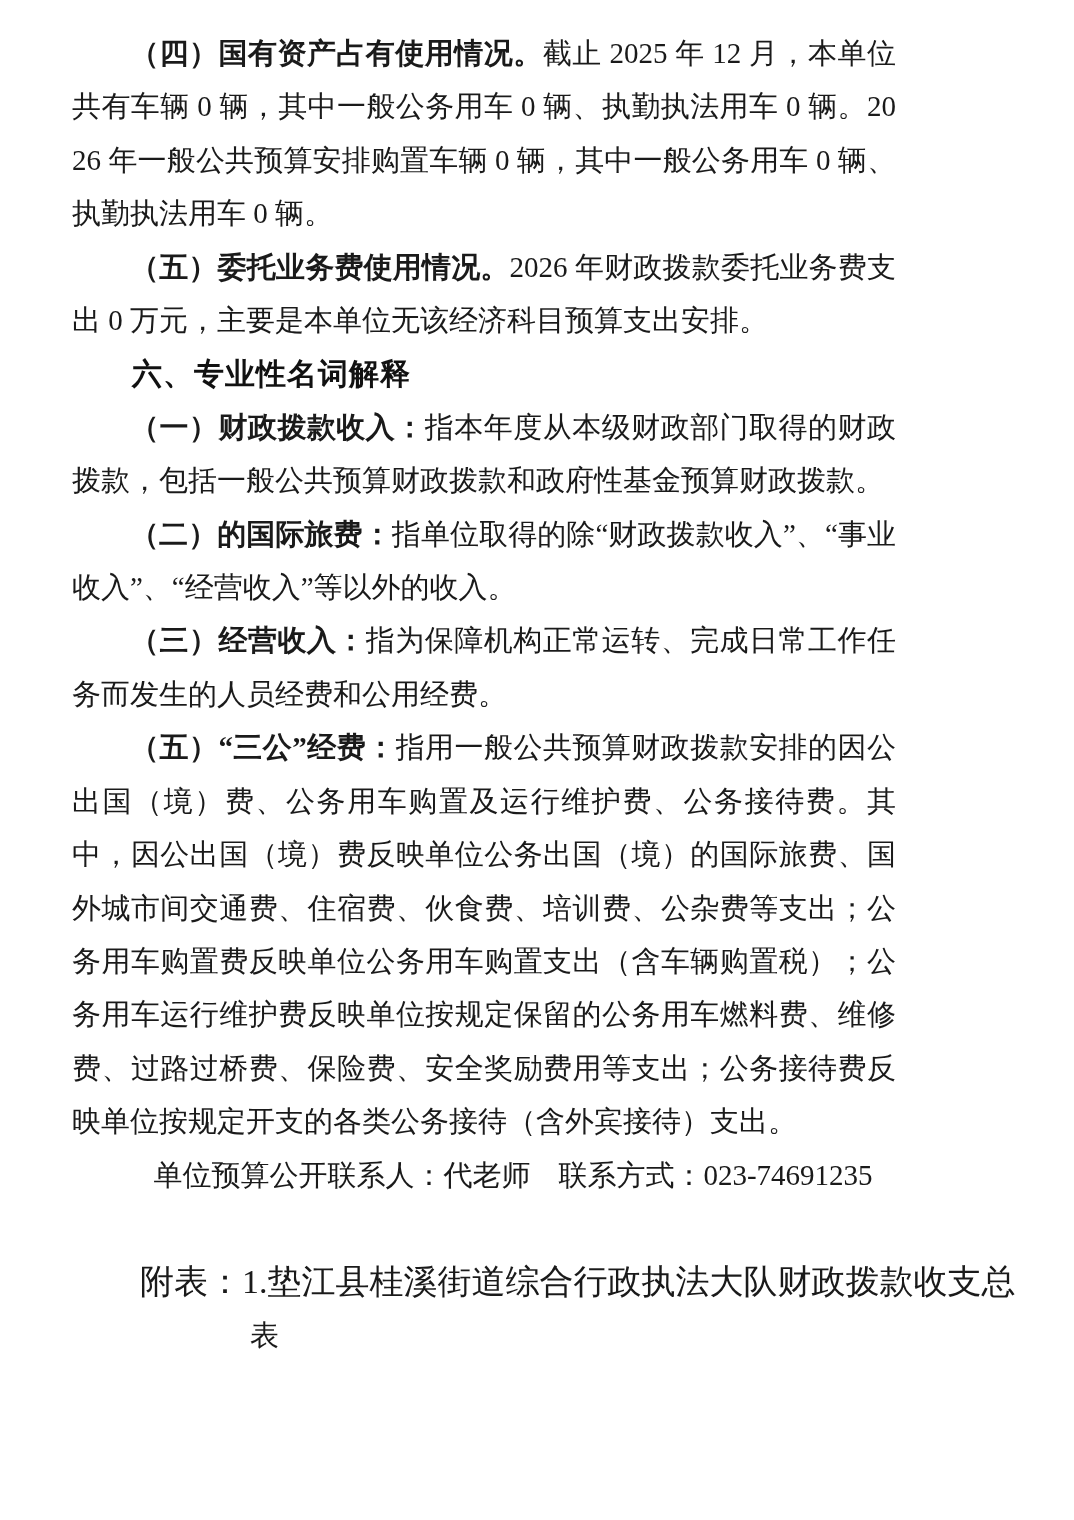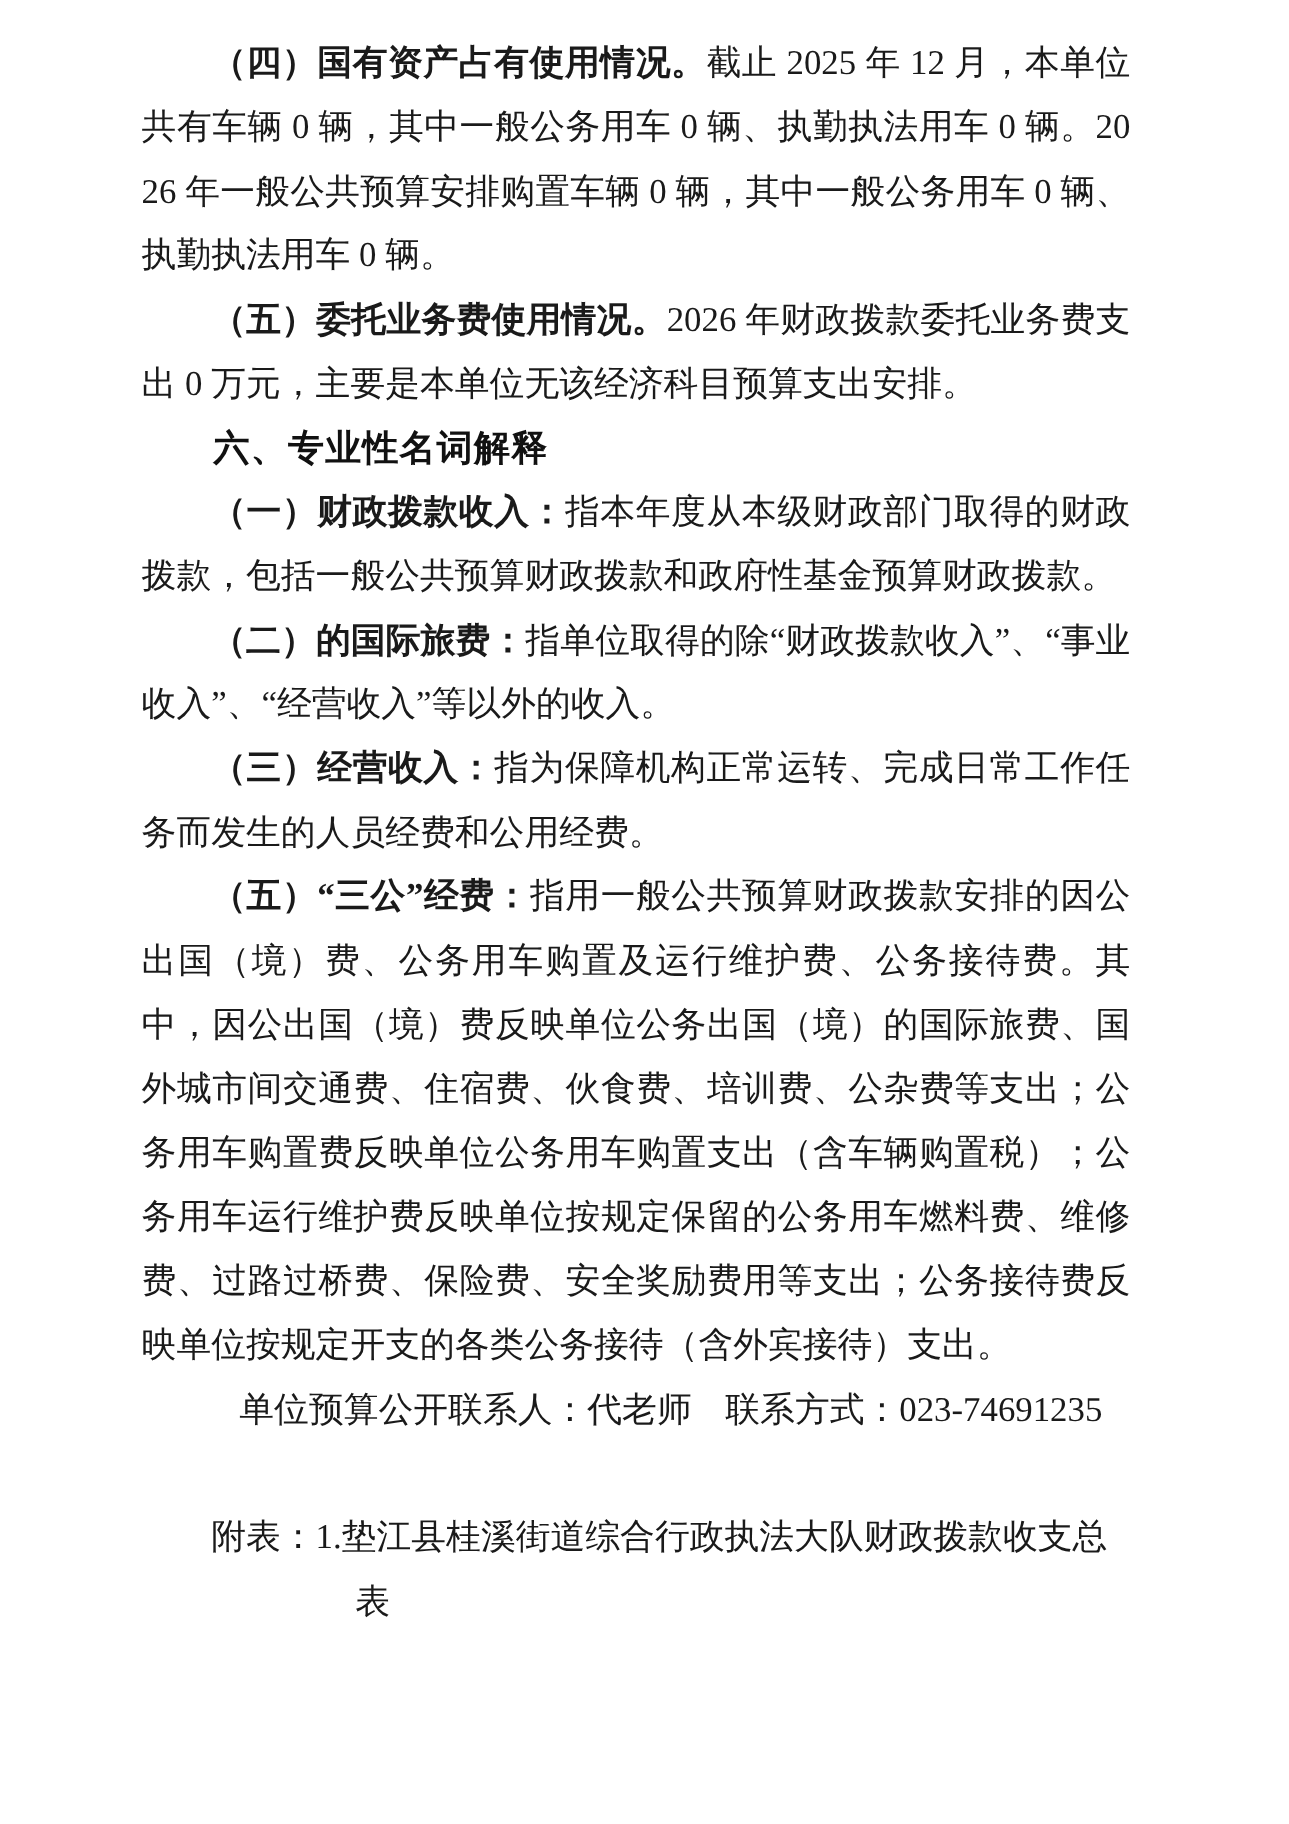--- a/index.html
+++ b/index.html
@@ -6,21 +6,21 @@
   .page {
     position: relative;
     width: 1074px;
     height: 1520px;
     margin: 0 auto;
     background: #ffffff;
     overflow: hidden;
   }
   .content {
     box-sizing: content-box;
-    padding: 27px 0 0 118px;
+    padding: 27px 0 0 72px;
     width: 824px;
     color: #1a1a1a;
     font-family: "Liberation Serif", serif;
   }
   p.body-para {
     margin: 0;
     font-size: 29px;
     line-height: 53.4px;
     text-align: justify;
     text-indent: 2em;
@@ -42,24 +42,24 @@
     font-size: 29px;
     line-height: 53.4px;
     text-indent: 2em;
     text-align: center;
     white-space: nowrap;
   }
   .contact-gap { display: inline-block; width: 28px; }
   .attachment { margin-top: 53.4px; }
   p.attachment-line1 {
     margin: 0;
-    font-size: 29px;
+    font-size: 34px;
     line-height: 53.4px;
     text-indent: 2em;
-    text-align: left;
+    text-align: center;
     white-space: nowrap;
   }
   p.attachment-line2 {
     margin: 0;
     font-size: 29px;
     line-height: 53.4px;
     padding-left: 178px;
     text-align: left;
   }
 </style>

